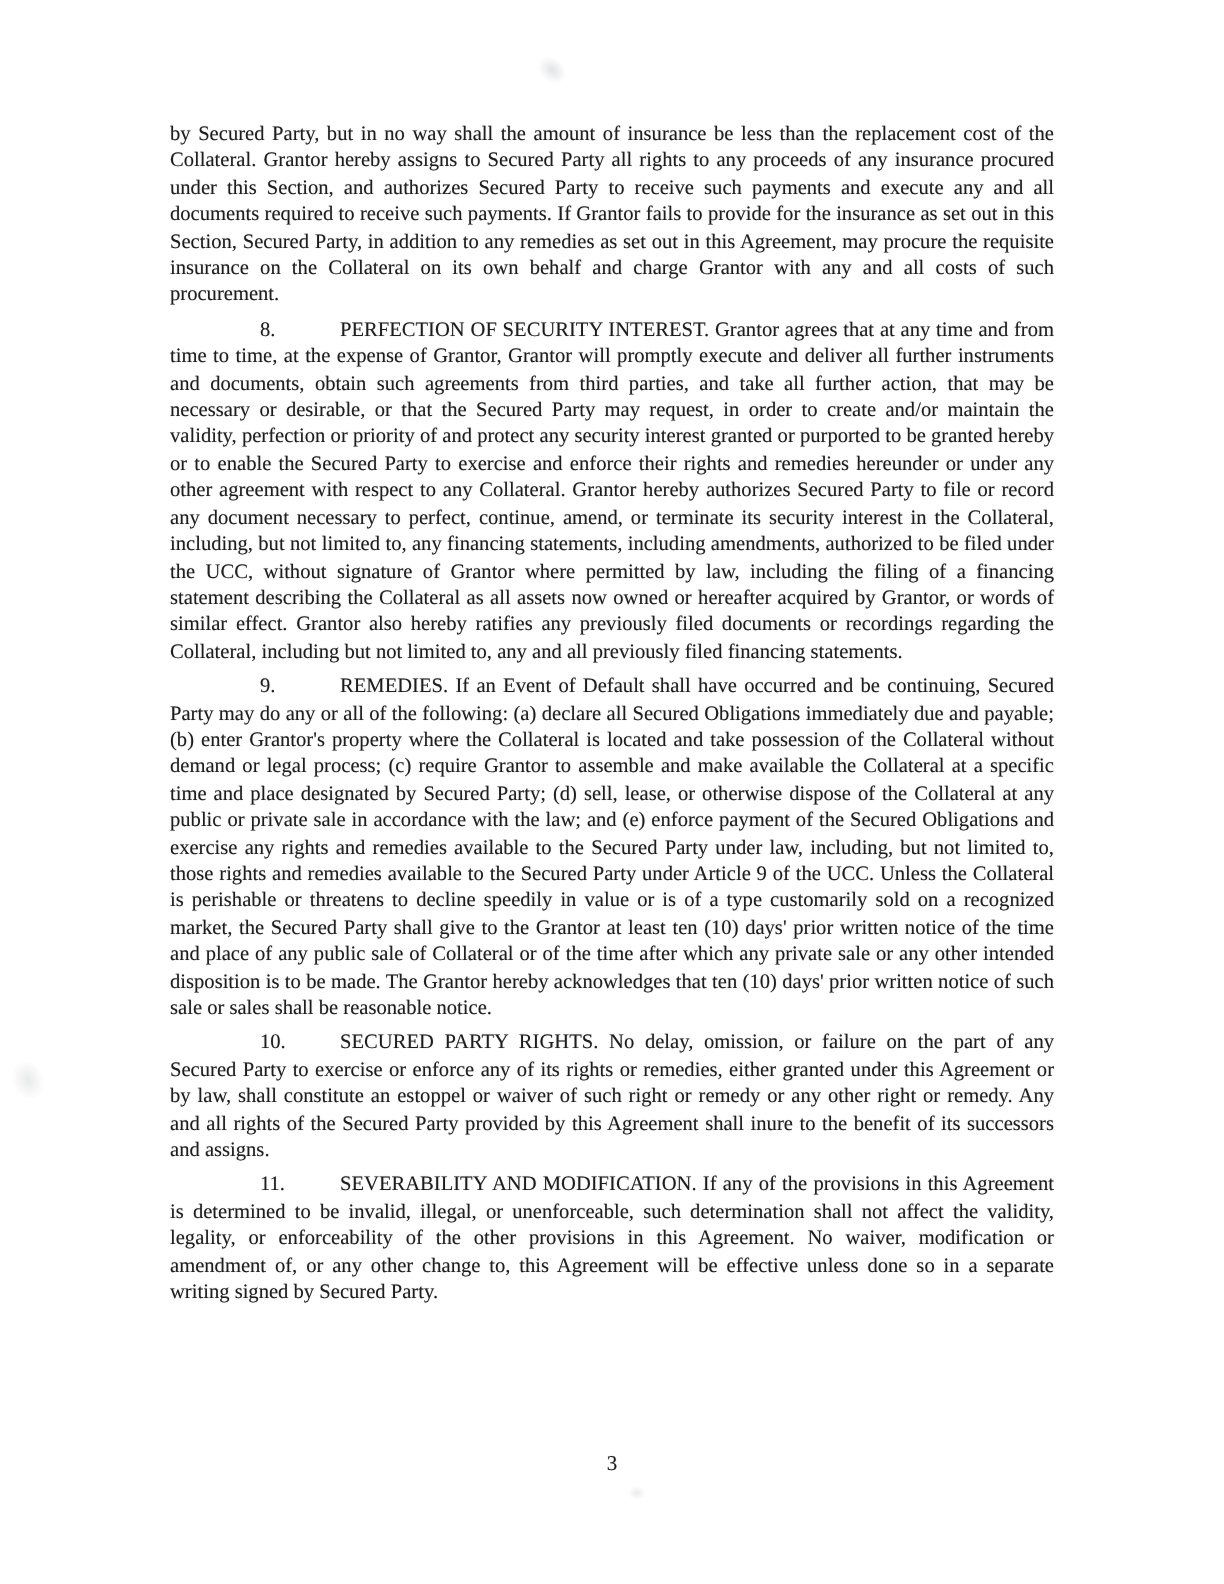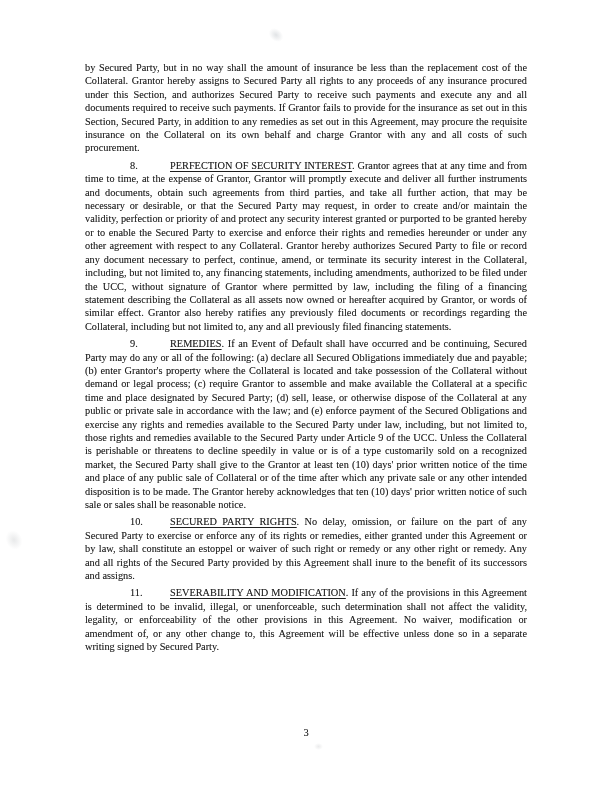--- a/index.html
+++ b/index.html
@@ -30,21 +30,20 @@
     text-align: justify;
     text-shadow: 0 0 0.5px rgba(30,30,30,0.4);
   }
   .num {
     display: inline-block;
     box-sizing: border-box;
     width: 85px;
     padding-left: 45px;
   }
   .heading {
-    text-decoration: underline;
     text-underline-offset: 1.5px;
     text-decoration-thickness: 0.8px;
   }
   .page-number {
     position: absolute;
     top: 727px;
     left: 0;
     width: 100%;
     text-align: center;
     font-size: 10.5px;

